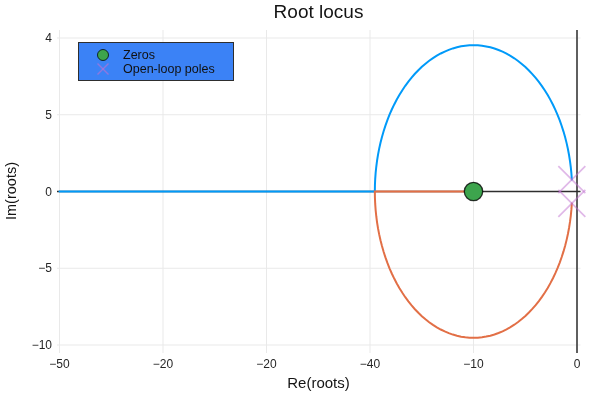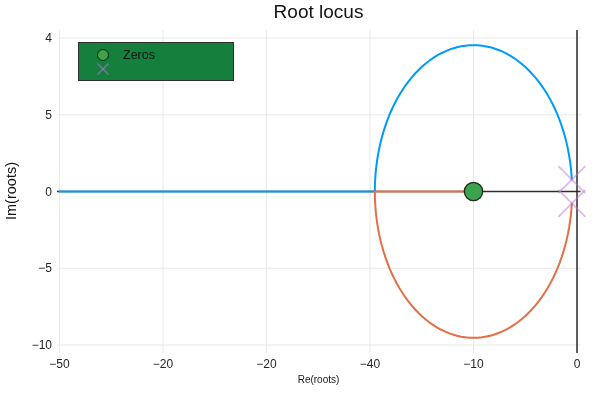--- a/index.html
+++ b/index.html
@@ -2,28 +2,28 @@
 <html><head>
 <meta charset="utf-8">
 <style>
   html,body{margin:0;padding:0;background:#fff;}
   .canvas{position:relative;width:600px;height:400px;background:#ffffff;overflow:hidden;
           font-family:Liberation Sans, sans-serif;}
   svg.plot{position:absolute;left:0;top:0;}
   .title{position:absolute;left:57px;width:523px;top:1px;text-align:center;
          font-size:19px;color:#141414;}
   .xlabel{position:absolute;left:57px;width:523px;top:374px;text-align:center;
-          font-size:10px;color:#141414;}
+          font-size:15px;color:#141414;}
   .ylabel{position:absolute;left:-38px;top:182px;width:100px;height:18px;text-align:center;
           font-size:14.5px;color:#141414;transform:rotate(-90deg);}
   .xtick{position:absolute;top:357px;width:44px;text-align:center;
          font-size:12px;color:#262626;}
   .ytick{position:absolute;left:12px;width:40px;text-align:right;
          font-size:12px;color:#262626;line-height:14px;}
-  .legend{position:absolute;left:78px;top:42px;width:156px;height:39px;background:#15803d;
+  .legend{position:absolute;left:78px;top:42px;width:156px;height:39px;background:#3b82f6;
           border:1px solid #2e2e2e;box-sizing:border-box;display:flex;flex-direction:column;
           justify-content:center;padding-left:16px;}
   .legend-item{display:flex;align-items:center;height:14px;gap:12px;}
   .legend-item svg{flex:0 0 auto;overflow:visible;}
   .legend-label{font-size:12.5px;color:#111;white-space:nowrap;}
 </style>
 </head>
 <body>
 
 <div class="canvas">
@@ -86,16 +86,17 @@
       <svg width="16" height="16">
         <circle class="lm-circle" cx="8" cy="8" r="5.5" fill="#3da44d" stroke="#000000" stroke-opacity="0.75" stroke-width="1"></circle>
       </svg>
       <span class="legend-label">Zeros</span>
     </div>
     <div class="legend-item">
       <svg width="16" height="16">
         <line class="lm-x" x1="2.5" y1="2.5" x2="13.5" y2="13.5" stroke="#c271d2" stroke-opacity="0.6" stroke-width="1.4"></line>
         <line class="lm-x" x1="2.5" y1="13.5" x2="13.5" y2="2.5" stroke="#c271d2" stroke-opacity="0.6" stroke-width="1.4"></line>
       </svg>
+      <span class="legend-label">Open-loop poles</span>
     </div>
   </div>
 
 </div>
 
 </body></html>

